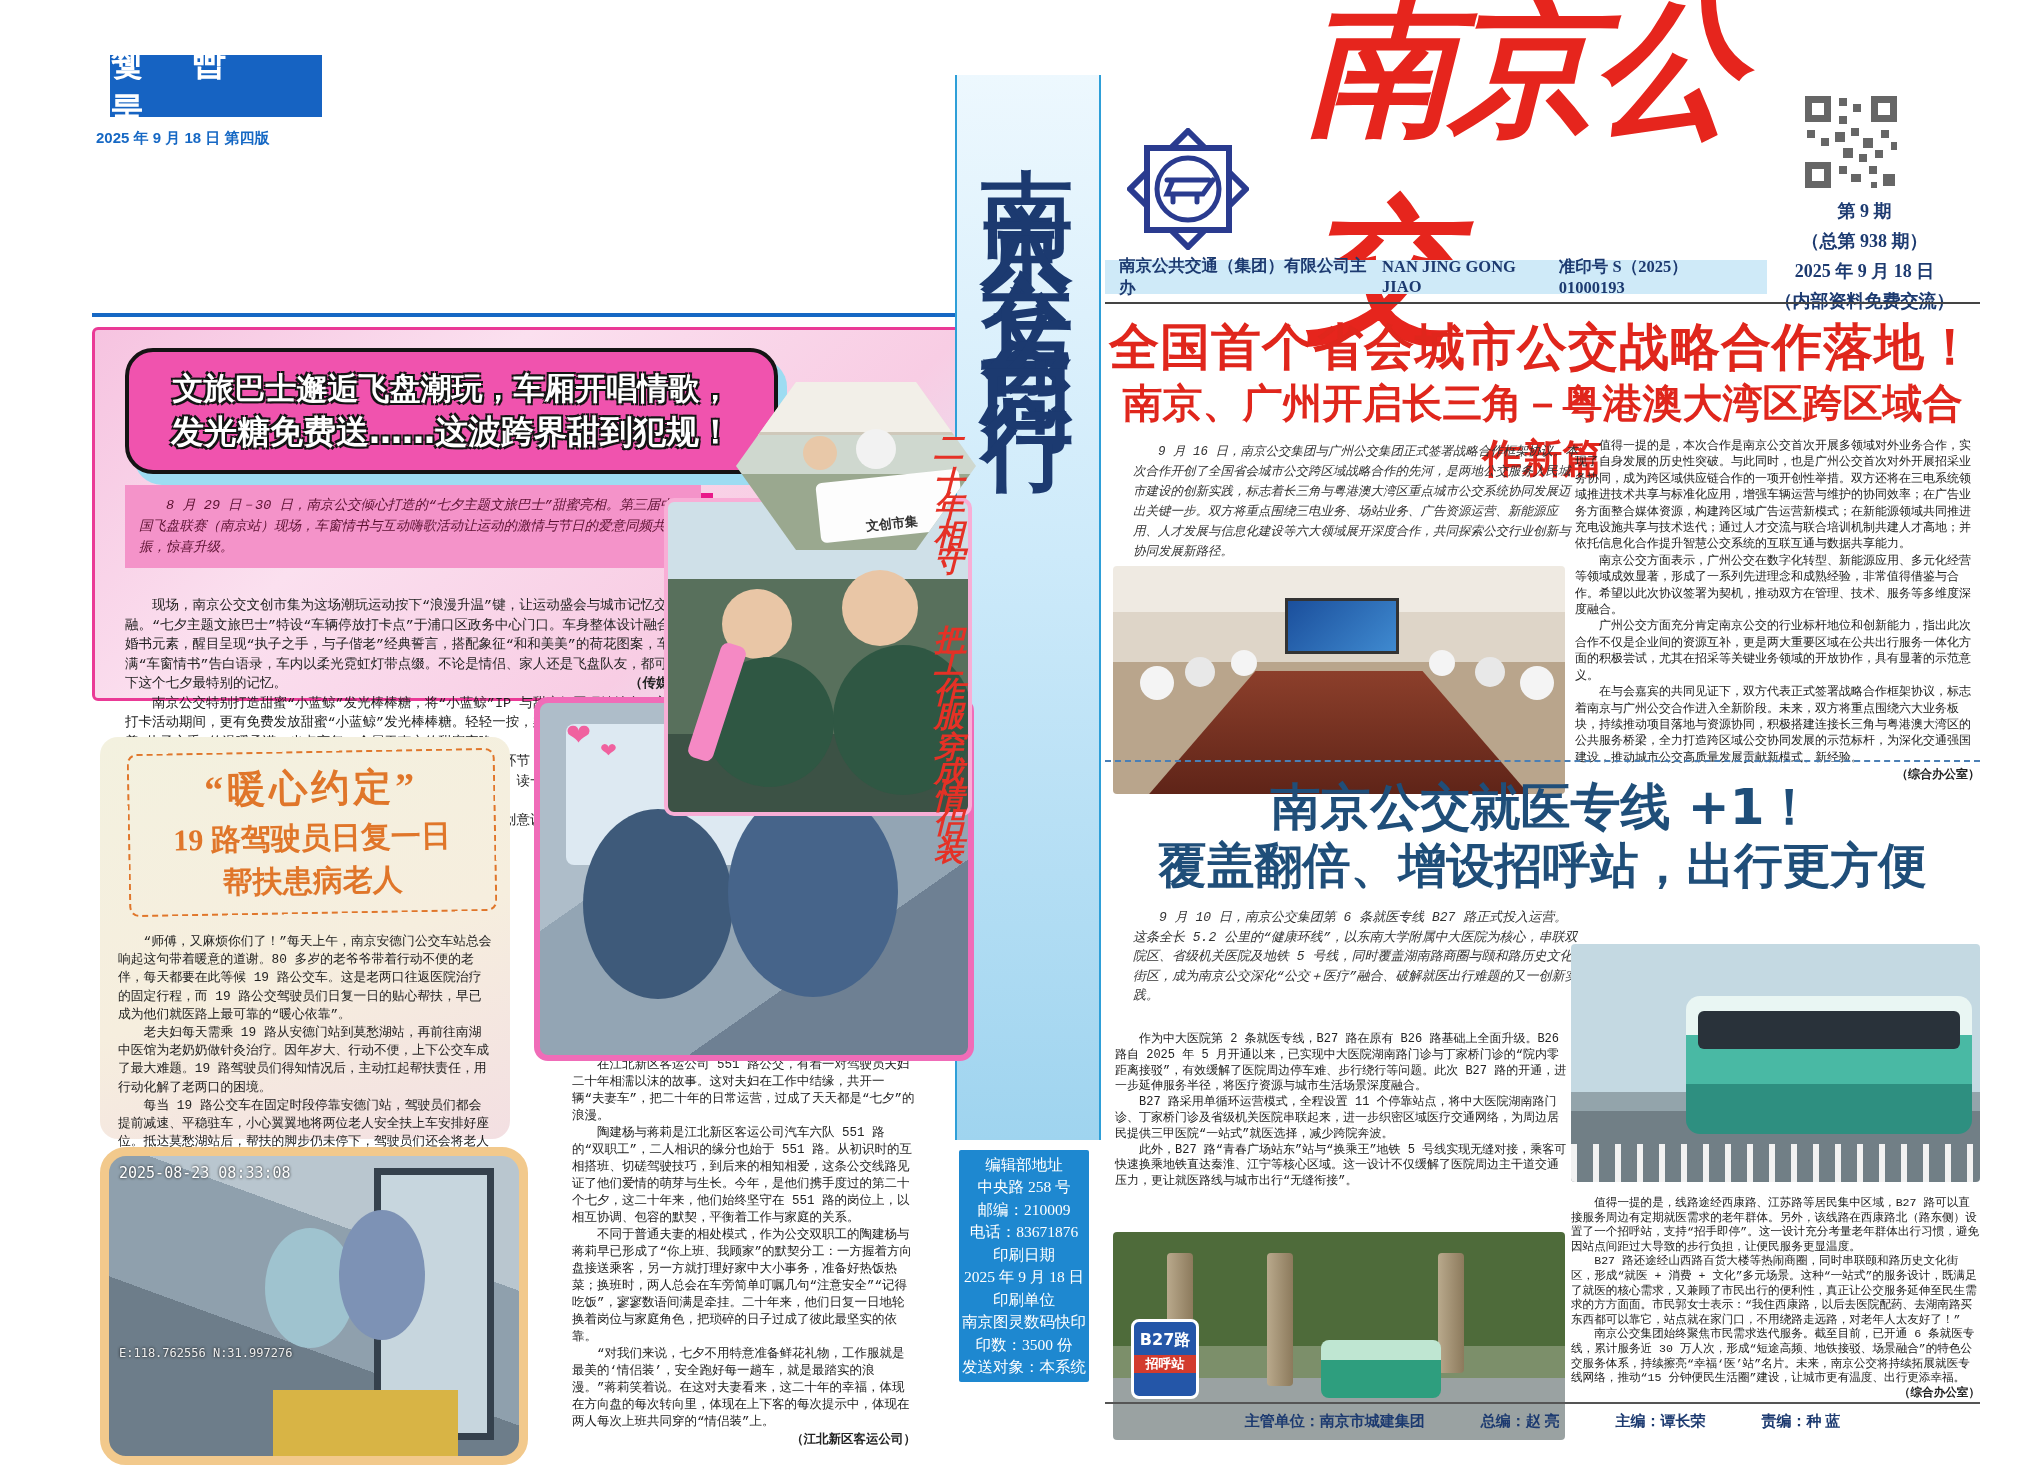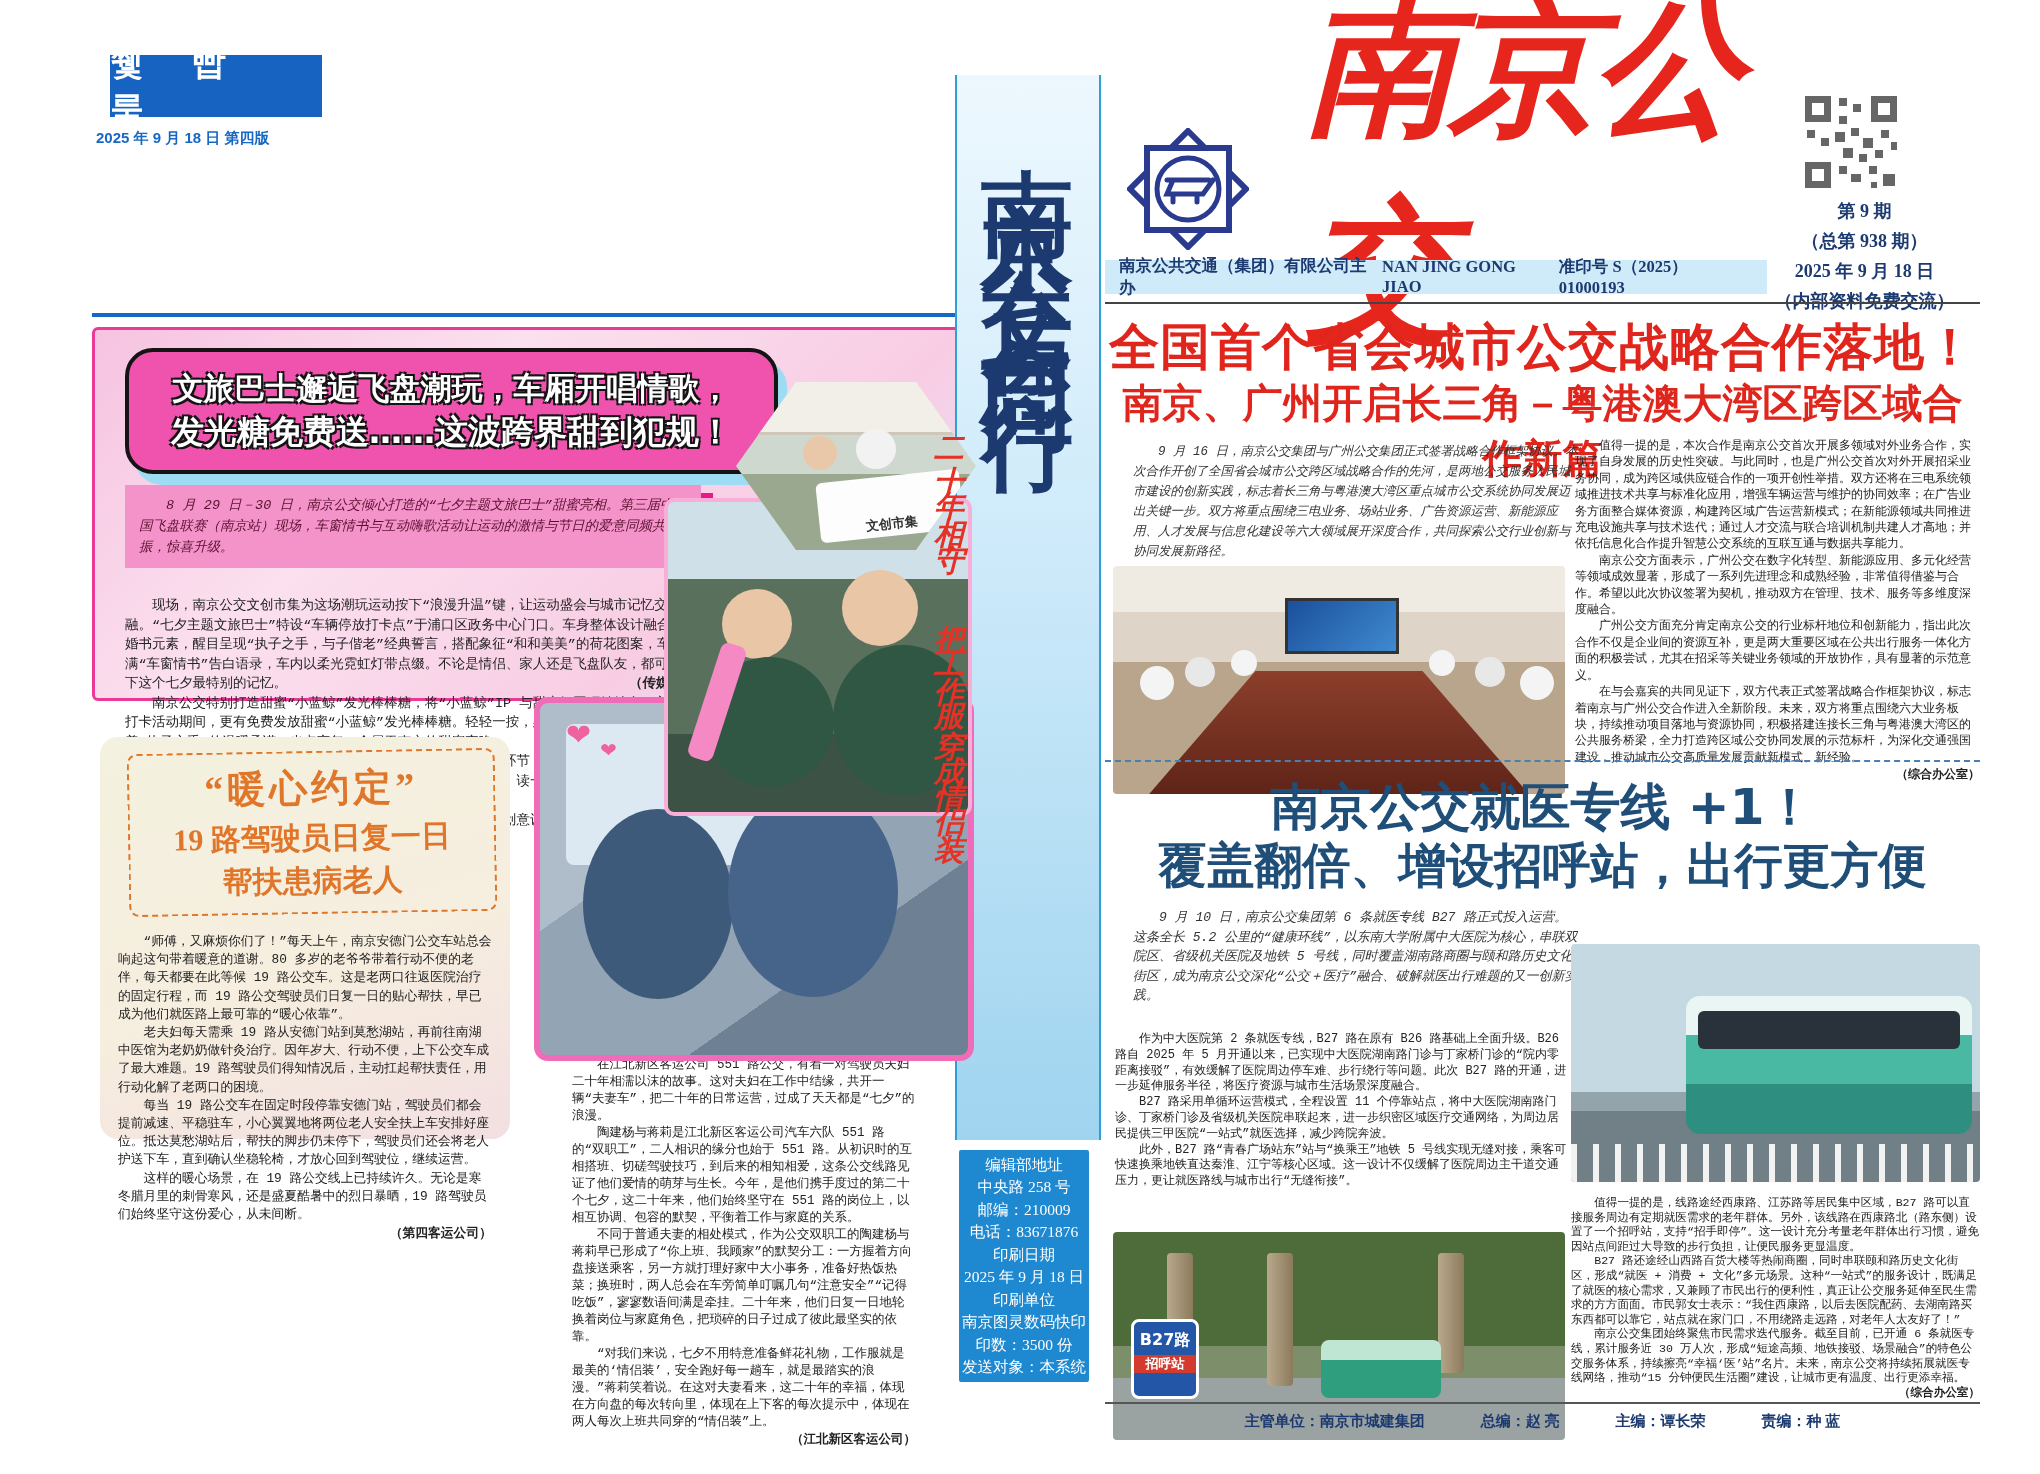--- a/index.html
+++ b/index.html
@@ -188,20 +188,28 @@
       </div>
       <div id="warm-body" class="abs">
         <p class="t">“师傅，又麻烦你们了！”每天上午，南京安德门公交车站总会响起这句带着暖意的道谢。80 多岁的老爷爷带着行动不便的老伴，每天都要在此等候 19 路公交车。这是老两口往返医院治疗的固定行程，而 19 路公交驾驶员们日复一日的贴心帮扶，早已成为他们就医路上最可靠的“暖心依靠”。</p>
         <p class="t">老夫妇每天需乘 19 路从安德门站到莫愁湖站，再前往南湖中医馆为老奶奶做针灸治疗。因年岁大、行动不便，上下公交车成了最大难题。19 路驾驶员们得知情况后，主动扛起帮扶责任，用行动化解了老两口的困境。</p>
         <p class="t">每当 19 路公交车在固定时段停靠安德门站，驾驶员们都会提前减速、平稳驻车，小心翼翼地将两位老人安全扶上车安排好座位。抵达莫愁湖站后，帮扶的脚步仍未停下，驾驶员们还会将老人护送下车，直到确认坐稳轮椅，才放心回到驾驶位，继续运营。</p>
         <p class="t">这样的暖心场景，在 19 路公交线上已持续许久。无论是寒冬腊月里的刺骨寒风，还是盛夏酷暑中的烈日暴晒，19 路驾驶员们始终坚守这份爱心，从未间断。</p>
         <div class="sig">（第四客运公司）</div>
       </div>
     </div>
 
+    <div id="ph-cctv" class="abs">
+      <div class="door"></div>
+      <div class="floor"></div>
+      <div class="blob" style="left:38%;top:24%;width:90px;height:120px;background:#9fc3cf;"></div>
+      <div class="blob" style="left:56%;top:18%;width:86px;height:130px;background:#7d92b5;"></div>
+      <div class="ts">2025-08-23 08:33:08</div>
+      <div class="gps">E:118.762556 N:31.997276</div>
+    </div>
 
     <div id="ph-couple" class="abs">
       <div class="win"></div>
       <div class="blob" style="left:10%;top:30%;width:150px;height:190px;background:#3e5a7a;"></div>
       <div class="blob" style="left:44%;top:24%;width:170px;height:210px;background:#46648a;"></div>
       <div class="heart" style="left:6%;top:4%;">❤</div>
       <div class="heart" style="left:14%;top:10%;font-size:20px;">❤</div>
     </div>
     <div id="couple-body" class="abs">
       <p class="t">在江北新区客运公司 551 路公交，有着一对驾驶员夫妇二十年相濡以沫的故事。这对夫妇在工作中结缘，共开一辆“夫妻车”，把二十年的日常运营，过成了天天都是“七夕”的浪漫。</p>

